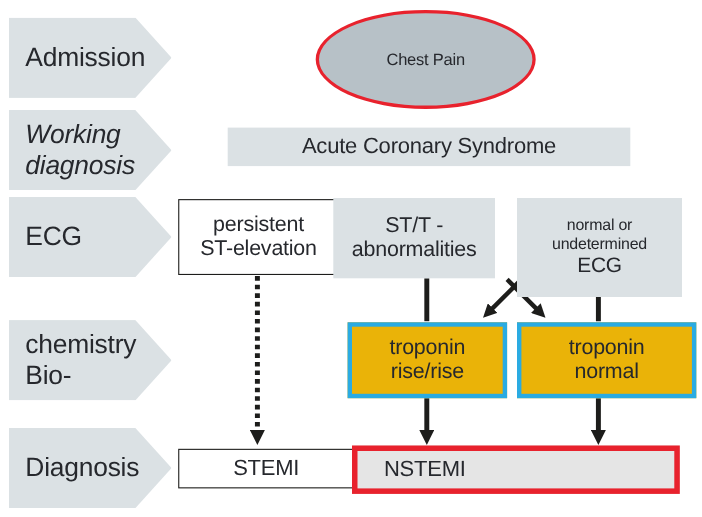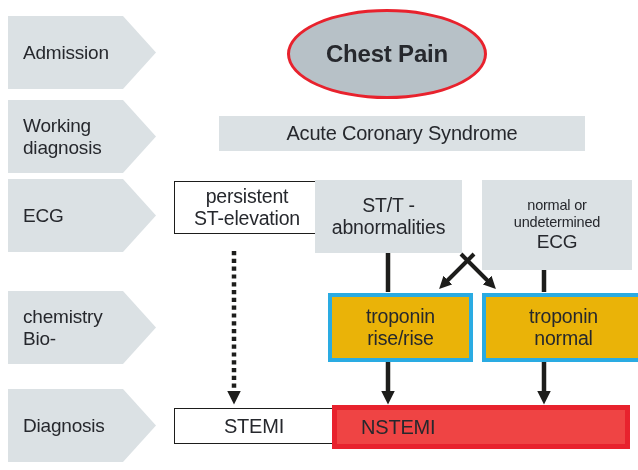--- a/index.html
+++ b/index.html
@@ -8,57 +8,57 @@
     font-family:"Liberation Sans","DejaVu Sans",sans-serif;
     color:#26282d;overflow:hidden;
   }
   
   .chevron{
     position:absolute;left:8px;width:148px;height:73px;
     background:#dbe1e4;
     clip-path:polygon(0 0,115px 0,148px 50%,115px 100%,0 100%);
     display:flex;flex-direction:column;justify-content:center;
     padding-left:15px;box-sizing:border-box;
-    font-size:19px;line-height:1.13;letter-spacing:-0.2px;
+    font-size:24px;line-height:1.13;letter-spacing:-0.2px;
   }
   
   .box{
     position:absolute;display:flex;flex-direction:column;
     align-items:center;justify-content:center;text-align:right;
     box-sizing:border-box;font-size:19.5px;line-height:1.12;
-    letter-spacing:-0.2px;z-index:10;margin-left:12px;
+    letter-spacing:-0.2px;z-index:10;
   }
   .gray{background:#dbe1e4;}
   .outlined{background:#ffffff;border:1.6px solid #1d1d1b;}
   .blue-box{background:#eab308;border:4px solid #2aabe2;}
   .ellipse{
     position:absolute;left:287px;top:9px;width:200px;height:90px;
     background:#b7c1c7;border:3.5px solid #e8222d;border-radius:50%;
     display:flex;align-items:center;justify-content:center;
-    font-size:24px;font-weight:bold;box-sizing:border-box;z-index:10;
+    font-size:15px;font-weight:normal;box-sizing:border-box;z-index:10;
     letter-spacing:-0.2px;
   }
   .result-red{
-    background:#ef4444;border:5px solid #e8222d;
+    background:#e5e5e5;border:5px solid #e8222d;
     flex-direction:row;justify-content:flex-start;
     padding-left:24px;gap:38px;font-size:20px;
   }
   .small-txt{font-size:14.5px;line-height:1.15;}
   .big-txt{font-size:19px;line-height:1.15;}
   .connector-layer{position:absolute;left:0;top:0;z-index:5;}
 </style>
 </head>
 <body>
 
 <div class="canvas">
 
   <div class="chevron" style="top:16px;">
     <span>Admission</span>
   </div>
-  <div class="chevron" style="top:100px;">
+  <div class="chevron" style="top:100px;font-style:italic;">
     <span>Working</span>
     <span>diagnosis</span>
   </div>
   <div class="chevron" style="top:179px;">
     <span>ECG</span>
   </div>
   <div class="chevron" style="top:291px;">
     <span>chemistry</span>
     <span>Bio-</span>
   </div>
@@ -82,21 +82,21 @@
   </svg>
 
   <div class="ellipse">
     <span>Chest Pain</span>
   </div>
 
   <div class="box gray" style="left:207px;top:116px;width:366px;height:35px;font-size:20px;">
     <span>Acute Coronary Syndrome</span>
   </div>
 
-  <div class="box outlined" style="left:162px;top:181px;width:146px;height:53px;">
+  <div class="box outlined" style="left:162px;top:181px;width:146px;height:69px;">
     <span>persistent</span>
     <span>ST-elevation</span>
   </div>
 
   <div class="box gray" style="left:303px;top:180px;width:147px;height:73px;">
     <span>ST/T -</span>
     <span>abnormalities</span>
   </div>
 
   <div class="box gray" style="left:470px;top:180px;width:150px;height:90px;">

